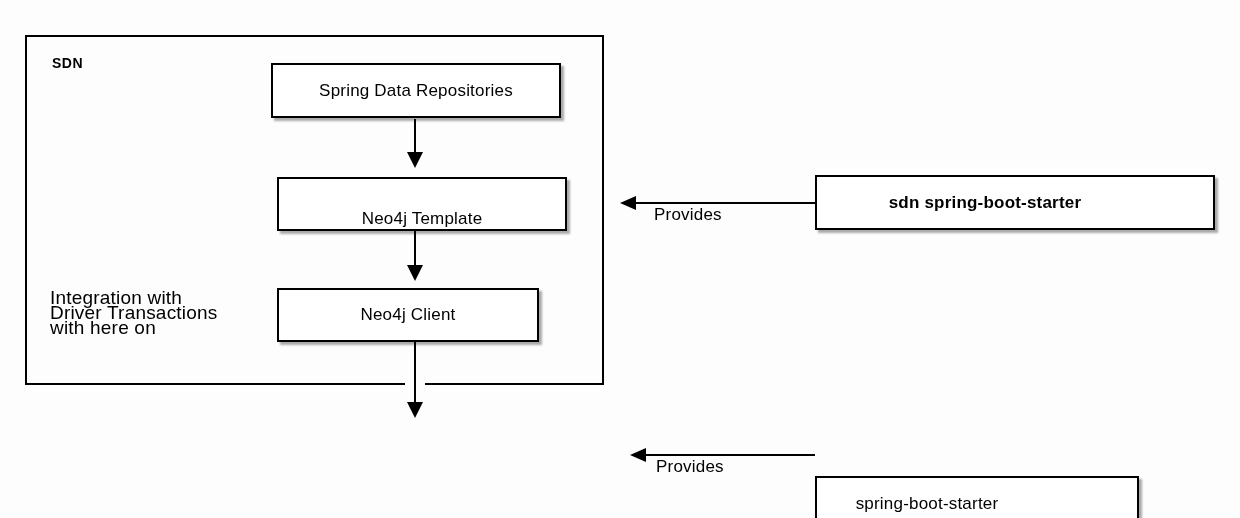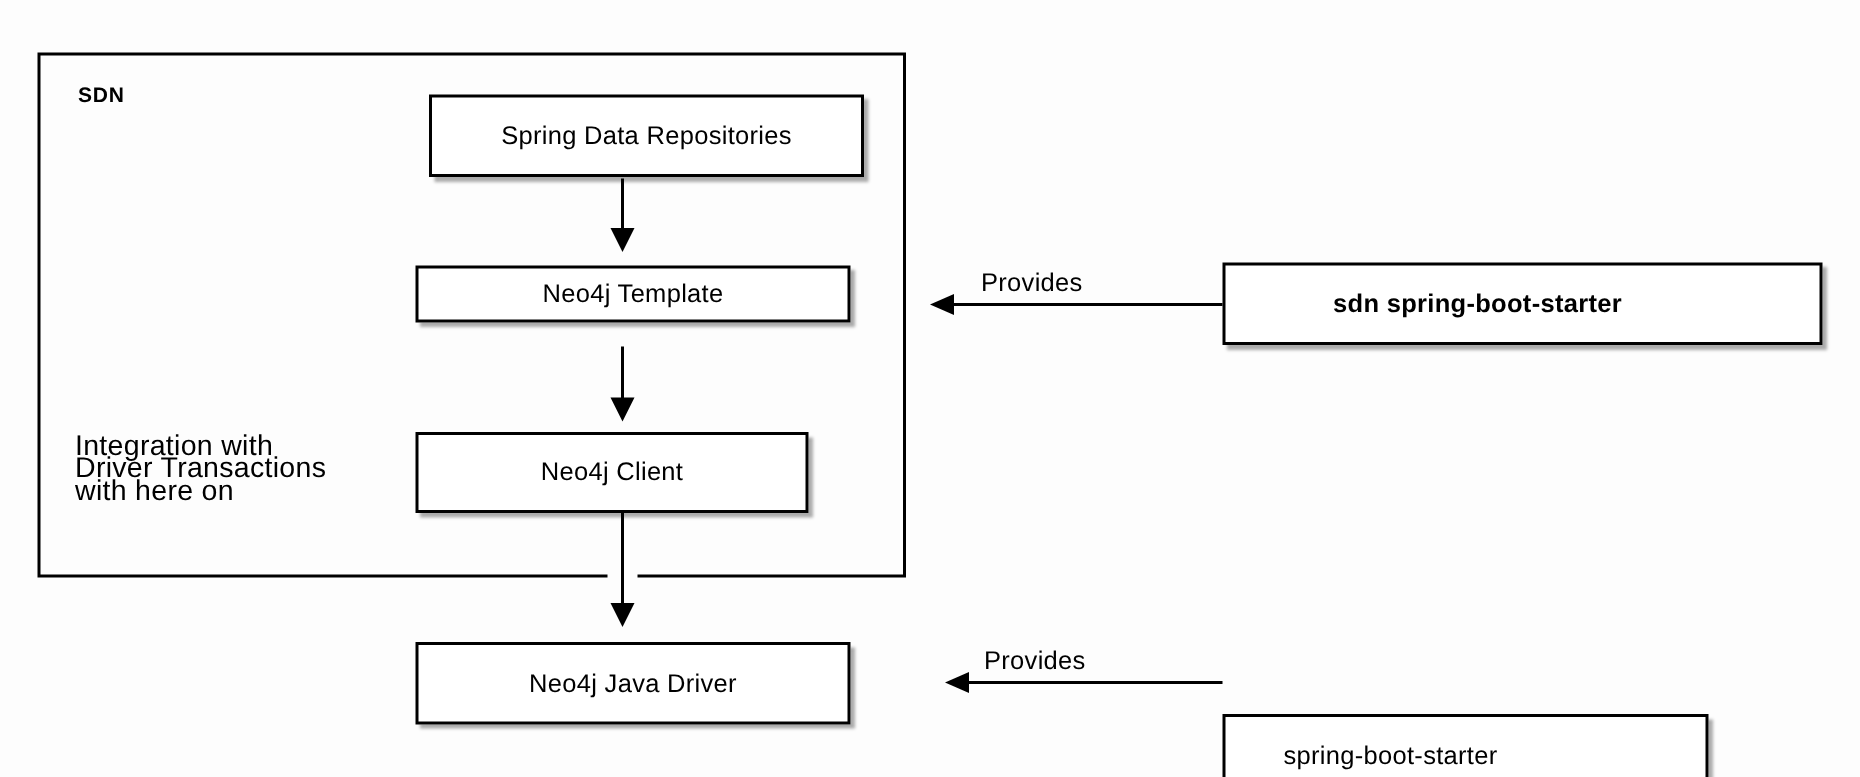--- a/index.html
+++ b/index.html
@@ -60,22 +60,22 @@
     background: var(--fill);
     border: 2px solid var(--line);
     box-shadow: 3px 3px 2px var(--shadow);
     display: flex;
     align-items: center;
     justify-content: center;
     font-size: 17px;
     letter-spacing: 0.2px;
     white-space: nowrap;
   }
-  .n-repos  { left: 286px; top: 63px;  width: 290px; height: 55px; }
-  .n-templ  { left: 277px; top: 177px; width: 290px; height: 38px; }
+  .n-repos  { left: 271px; top: 63px;  width: 290px; height: 55px; }
+  .n-templ  { left: 277px; top: 177px; width: 290px; height: 54px; align-items: flex-end; }
   .n-client { left: 277px; top: 288px; width: 262px; height: 54px; }
   .n-driver { left: 277px; top: 428px; width: 290px; height: 55px; }
   .n-sdnst  { left: 815px; top: 175px; width: 400px; height: 55px; }
   .n-bootst { left: 815px; top: 428px; width: 324px; height: 55px; margin-top: 48px; }
   .shift30 .node-label { transform: translateX(-30px); font-weight: bold; }
   .shift50 .node-label { transform: translateX(-50px); }
 
   
   .vline { position: absolute; width: 2px; background: var(--line); }
   .hline { position: absolute; height: 2px; background: var(--line); }
@@ -101,20 +101,21 @@
   .e4-line { left: 636px; top: 202px; width: 179px; }
   .e5-head { left: 630px; top: 448px; }
   .e5-line { left: 646px; top: 454px; width: 169px; }
 
   .edge-label {
     position: absolute;
     font-size: 17px;
     letter-spacing: 0.2px;
     line-height: 17px;
     white-space: nowrap;
+    margin-top: 26px;
   }
   .e4-label { left: 654px; top: 180px; }
   .e5-label { left: 656px; top: 432px; }
 </style>
 </head>
 <body>
 
 <div id="canvas">
 
   <div class="frame"></div>
@@ -129,23 +130,20 @@
 
   <div class="node n-repos">
     <span class="node-label">Spring Data Repositories</span>
   </div>
   <div class="node n-templ">
     <span class="node-label">Neo4j Template</span>
   </div>
   <div class="node n-client">
     <span class="node-label">Neo4j Client</span>
   </div>
-  <div class="node n-driver">
-    <span class="node-label">Neo4j Java Driver</span>
-  </div>
   <div class="node n-sdnst shift30">
     <span class="node-label">sdn spring-boot-starter</span>
   </div>
   <div class="node n-bootst shift50">
     <span class="node-label">spring-boot-starter</span>
   </div>
 
   <div class="vline e1-line"></div>
   <div class="head-down e1-head"></div>
 

